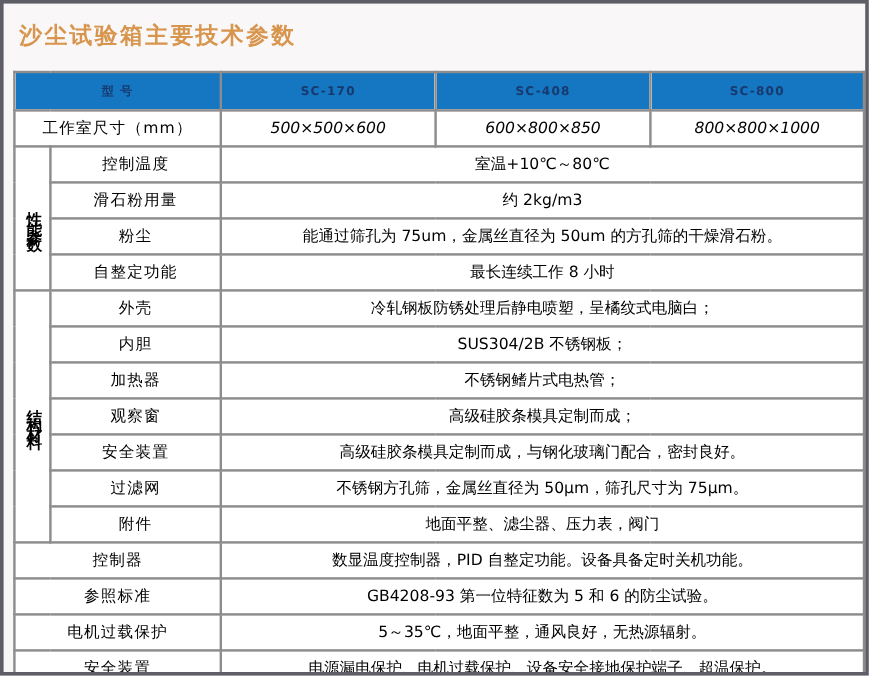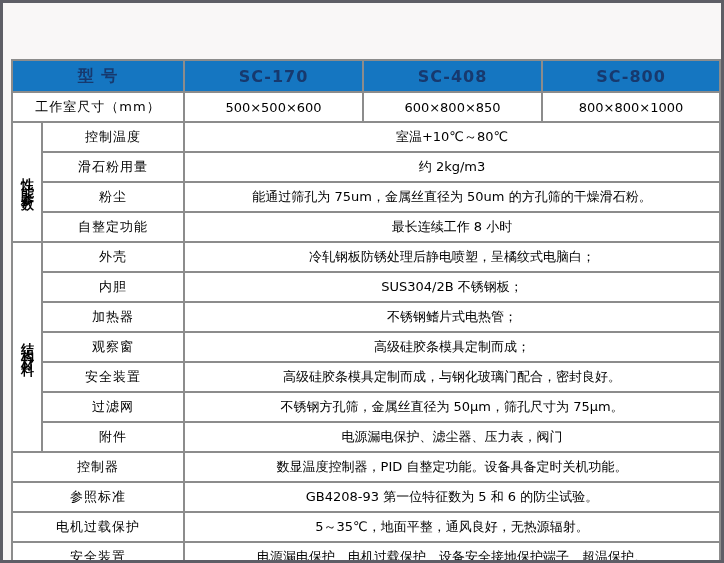--- a/index.html
+++ b/index.html
@@ -24,44 +24,45 @@
     text-align:center;vertical-align:middle;
     font-size:13px;color:#000000;
     padding:1px 4px;
     height:26px;
     overflow:hidden;white-space:nowrap;
   }
   tr.header-row td{
     background:#1576c1;
     color:#17396e;
     font-weight:bold;
-    font-size:16px;
+    font-size:10px;
     height:28px;
     letter-spacing:1px;
   }
   td.group-cell{
     font-weight:bold;
     font-size:14px;
     padding:0;
   }
   td.group-cell span{
     writing-mode:vertical-rl;
     text-orientation:upright;
     letter-spacing:7px;
     display:inline-block;
   }
   td.label-cell{letter-spacing:1px;}
   td.value-cell{font-size:13px;}
-  td.size-value{font-size:14px;}
+  td.size-value{font-size:14px;font-style:italic;}
 </style>
 </head>
 <body>
 
 <div class="page">
 
+  <div class="title">沙尘试验箱主要技术参数</div>
 
   <table class="spec">
     <colgroup>
       <col style="width:30px">
       <col style="width:142px">
       <col style="width:179px">
       <col style="width:179px">
       <col style="width:178px">
     </colgroup>
 
@@ -122,21 +123,21 @@
     <tr>
       <td class="label-cell">安全装置</td>
       <td colspan="3" class="value-cell">高级硅胶条模具定制而成，与钢化玻璃门配合，密封良好。</td>
     </tr>
     <tr>
       <td class="label-cell">过滤网</td>
       <td colspan="3" class="value-cell">不锈钢方孔筛，金属丝直径为 50μm，筛孔尺寸为 75μm。</td>
     </tr>
     <tr>
       <td class="label-cell">附件</td>
-      <td colspan="3" class="value-cell">电源漏电保护、滤尘器、压力表，阀门</td>
+      <td colspan="3" class="value-cell">地面平整、滤尘器、压力表，阀门</td>
     </tr>
 
     <tr>
       <td colspan="2" class="label-cell">控制器</td>
       <td colspan="3" class="value-cell">数显温度控制器，PID 自整定功能。设备具备定时关机功能。</td>
     </tr>
     <tr>
       <td colspan="2" class="label-cell">参照标准</td>
       <td colspan="3" class="value-cell">GB4208-93 第一位特征数为 5 和 6 的防尘试验。</td>
     </tr>

